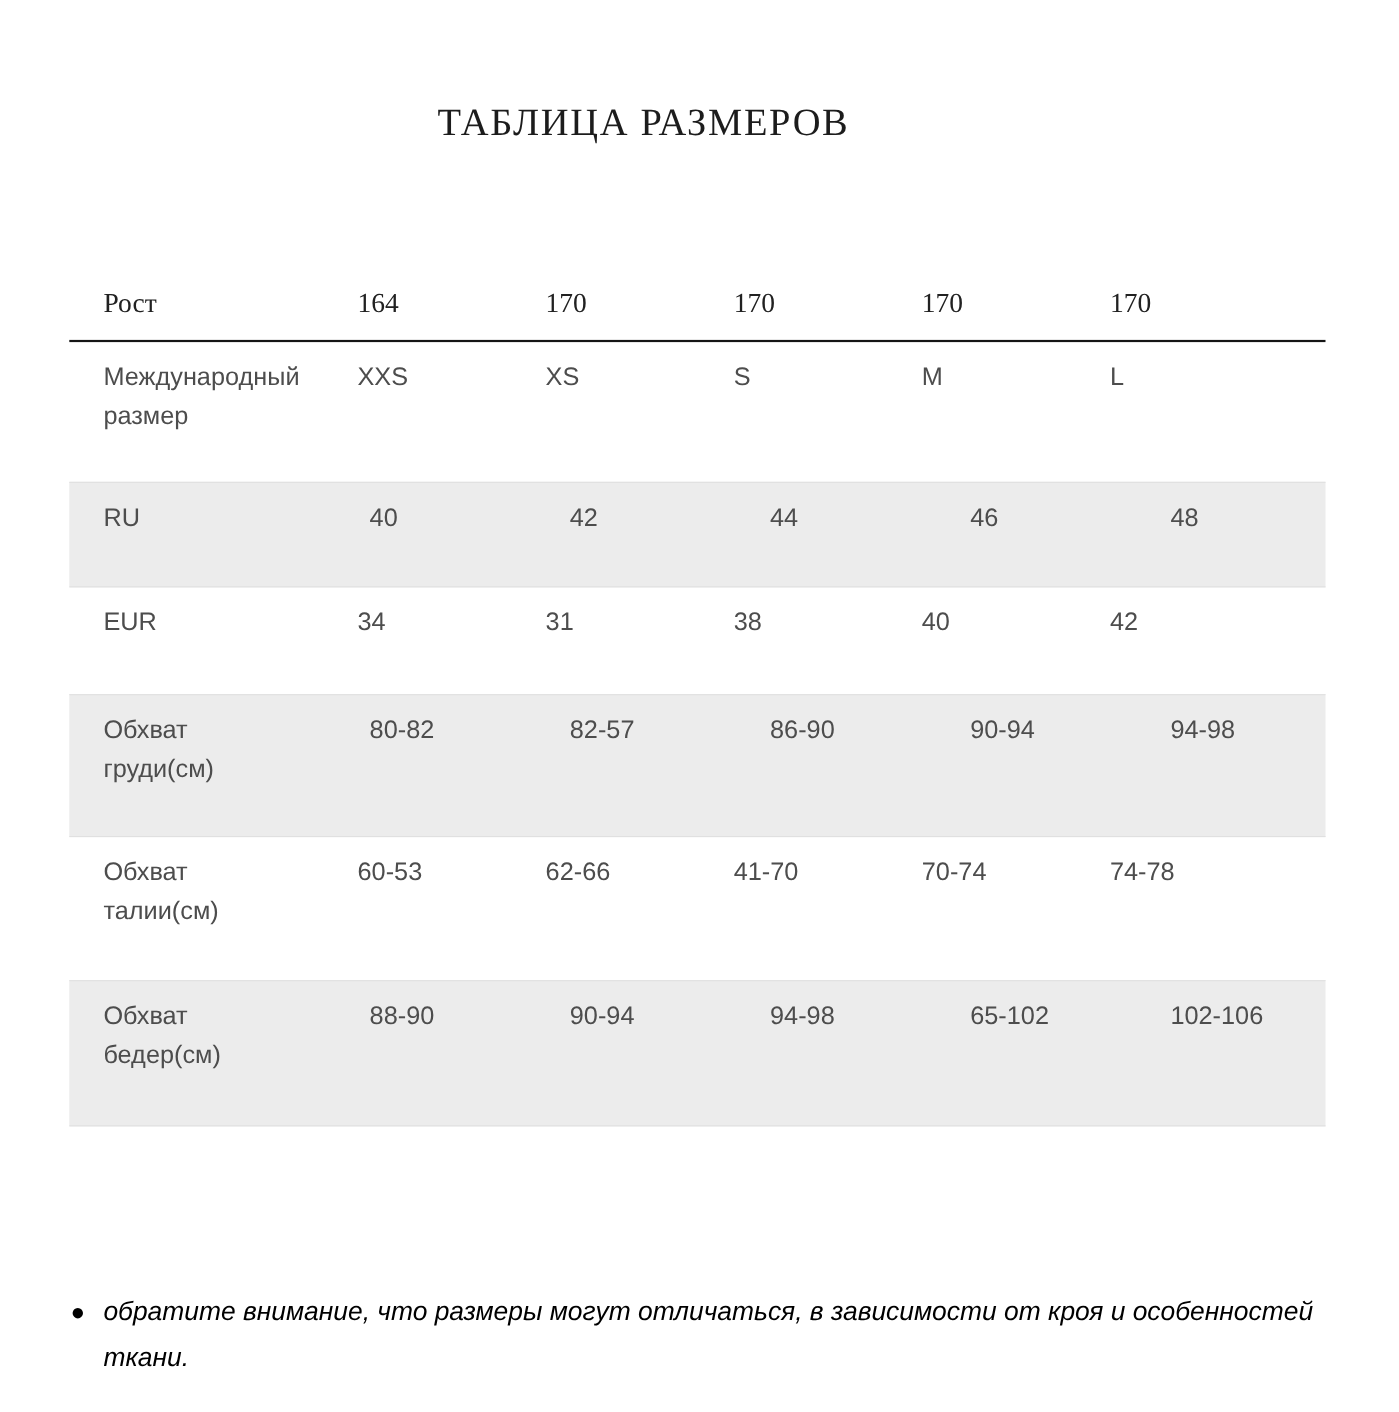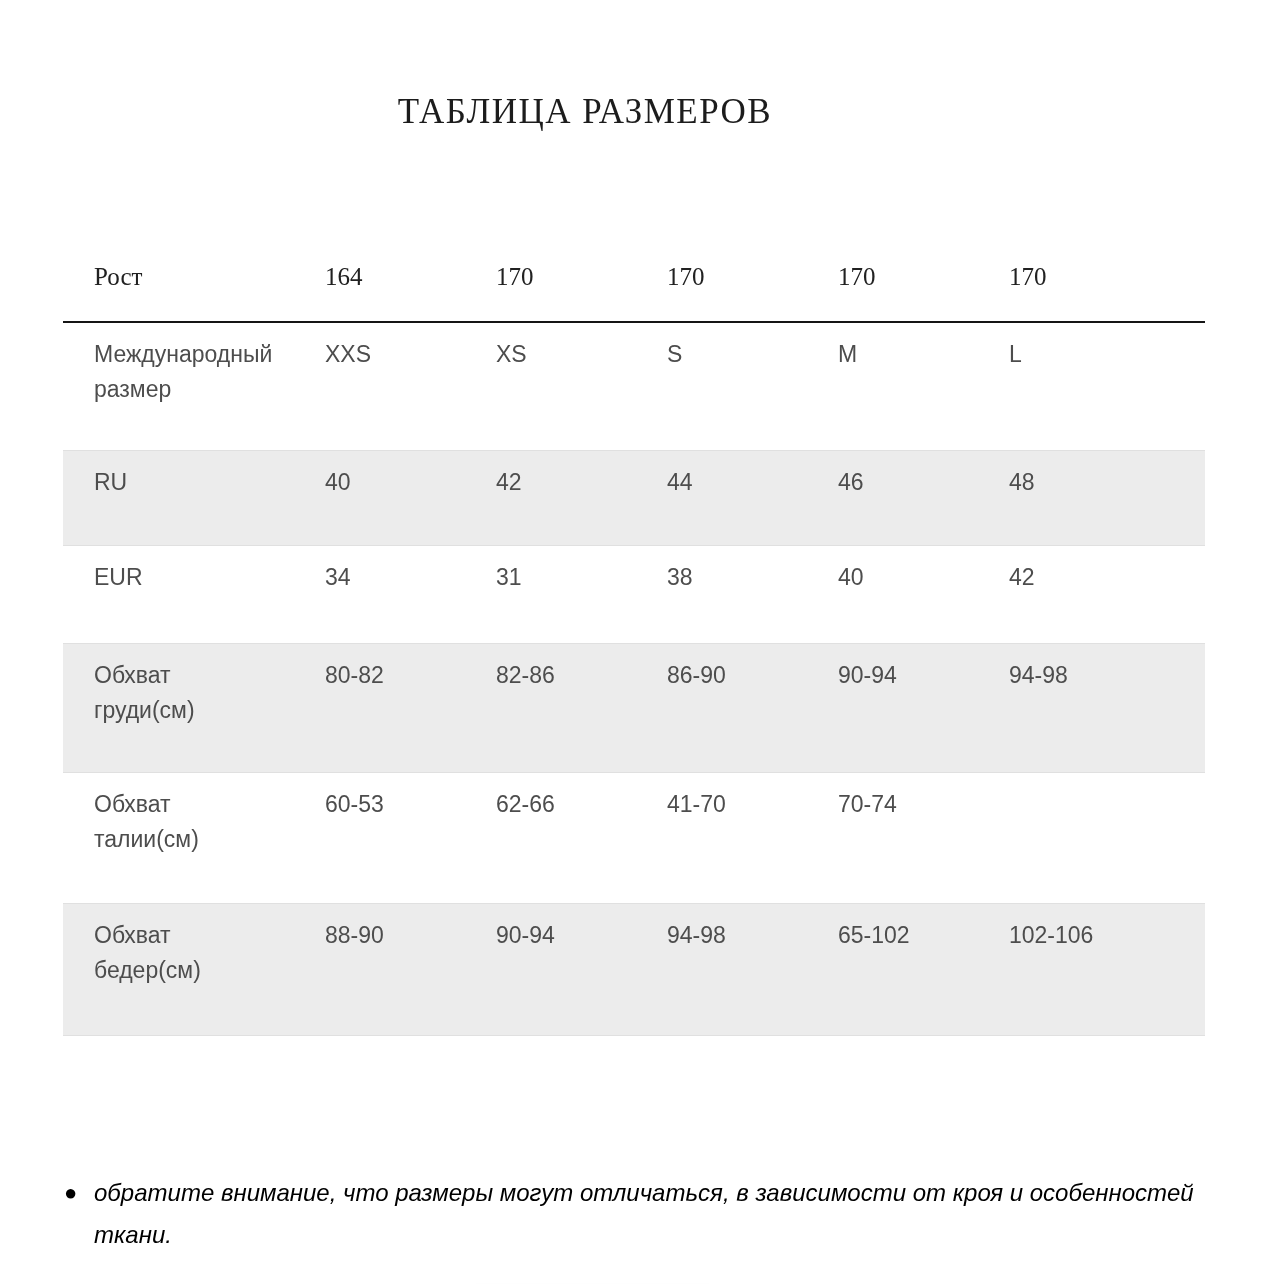--- a/index.html
+++ b/index.html
@@ -42,37 +42,38 @@
   .cell {
     line-height: 35px;
     white-space: pre-line;
   }
   .label-cell { padding-left: 31px; max-width: 230px; }
 
   .header-row {
     font-family: "Liberation Serif", "DejaVu Serif", serif;
     font-size: 25px;
     color: #212121;
-    padding: 17px 0 31px 0;
+    padding: 17px 0 19px 0;
     border-bottom: 2px solid #151515;
   }
   .header-row .cell { line-height: 26px; }
 
   .body-row { padding-top: 14px; }
   .body-row.r0 { height: 127px; }
   .body-row.r1 { height: 96px; }
   .body-row.r2 { height: 97px; }
   .body-row.r3 { height: 130px; }
   .body-row.r4 { height: 130px; }
   .body-row.r5 { height: 133px; }
 
   .shaded {
     background: #ececec;
     border-top: 1px solid #e0e0e0;
     border-bottom: 1px solid #e0e0e0;
+    gap: 11px;
   }
 
   .notes {
     position: absolute;
     left: 0;
     top: 1160px;
     width: 1272px;
   }
   .note-item {
     display: flex;
@@ -139,32 +140,33 @@
         <div class="cell">34</div>
         <div class="cell">31</div>
         <div class="cell">38</div>
         <div class="cell">40</div>
         <div class="cell">42</div>
       </div>
       <div class="row body-row r3 shaded">
         <div class="cell label-cell">Обхват
 груди(см)</div>
         <div class="cell">80-82</div>
-        <div class="cell">82-86</div>
+        <div class="cell">82-57</div>
         <div class="cell">86-90</div>
         <div class="cell">90-94</div>
         <div class="cell">94-98</div>
       </div>
       <div class="row body-row r4">
         <div class="cell label-cell">Обхват
 талии(см)</div>
         <div class="cell">60-53</div>
         <div class="cell">62-66</div>
         <div class="cell">41-70</div>
         <div class="cell">70-74</div>
+        <div class="cell">74-78</div>
       </div>
       <div class="row body-row r5 shaded">
         <div class="cell label-cell">Обхват
 бедер(см)</div>
         <div class="cell">88-90</div>
         <div class="cell">90-94</div>
         <div class="cell">94-98</div>
         <div class="cell">65-102</div>
         <div class="cell">102-106</div>
       </div>

